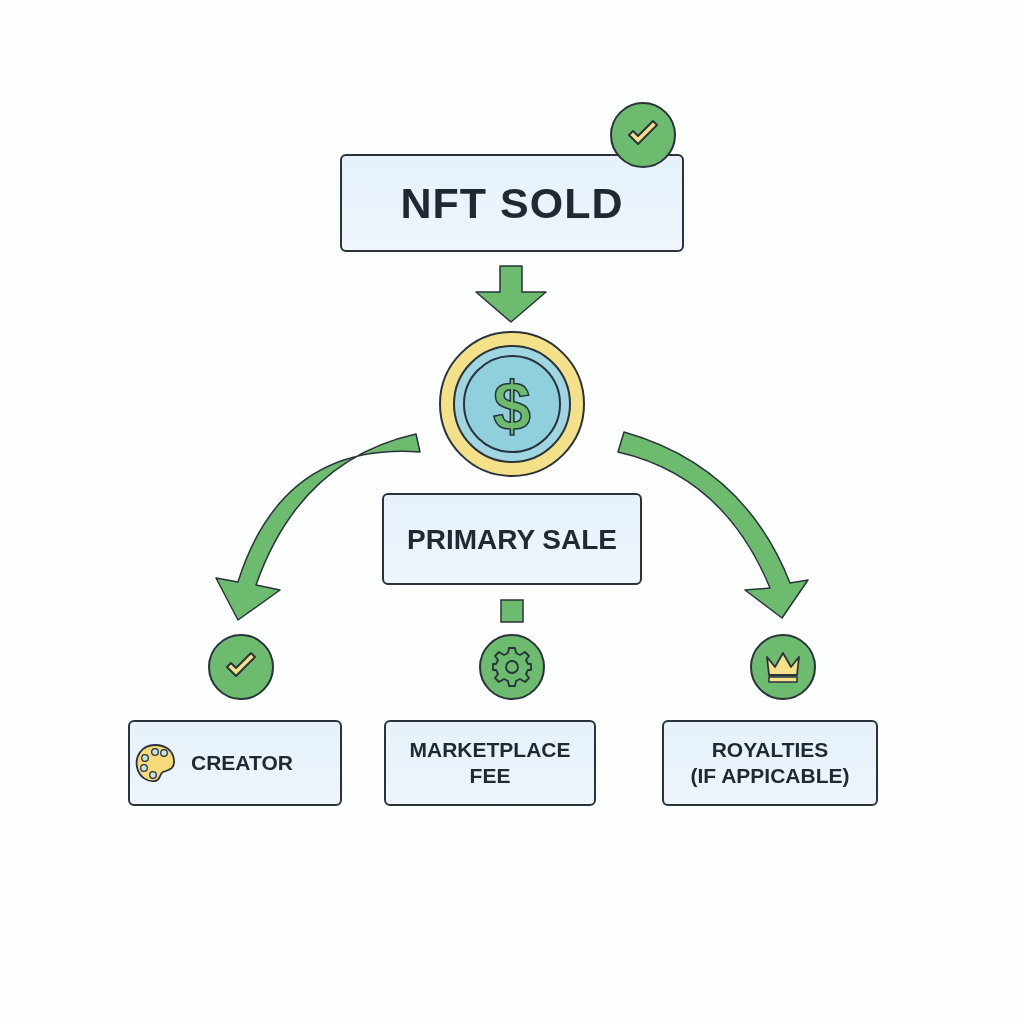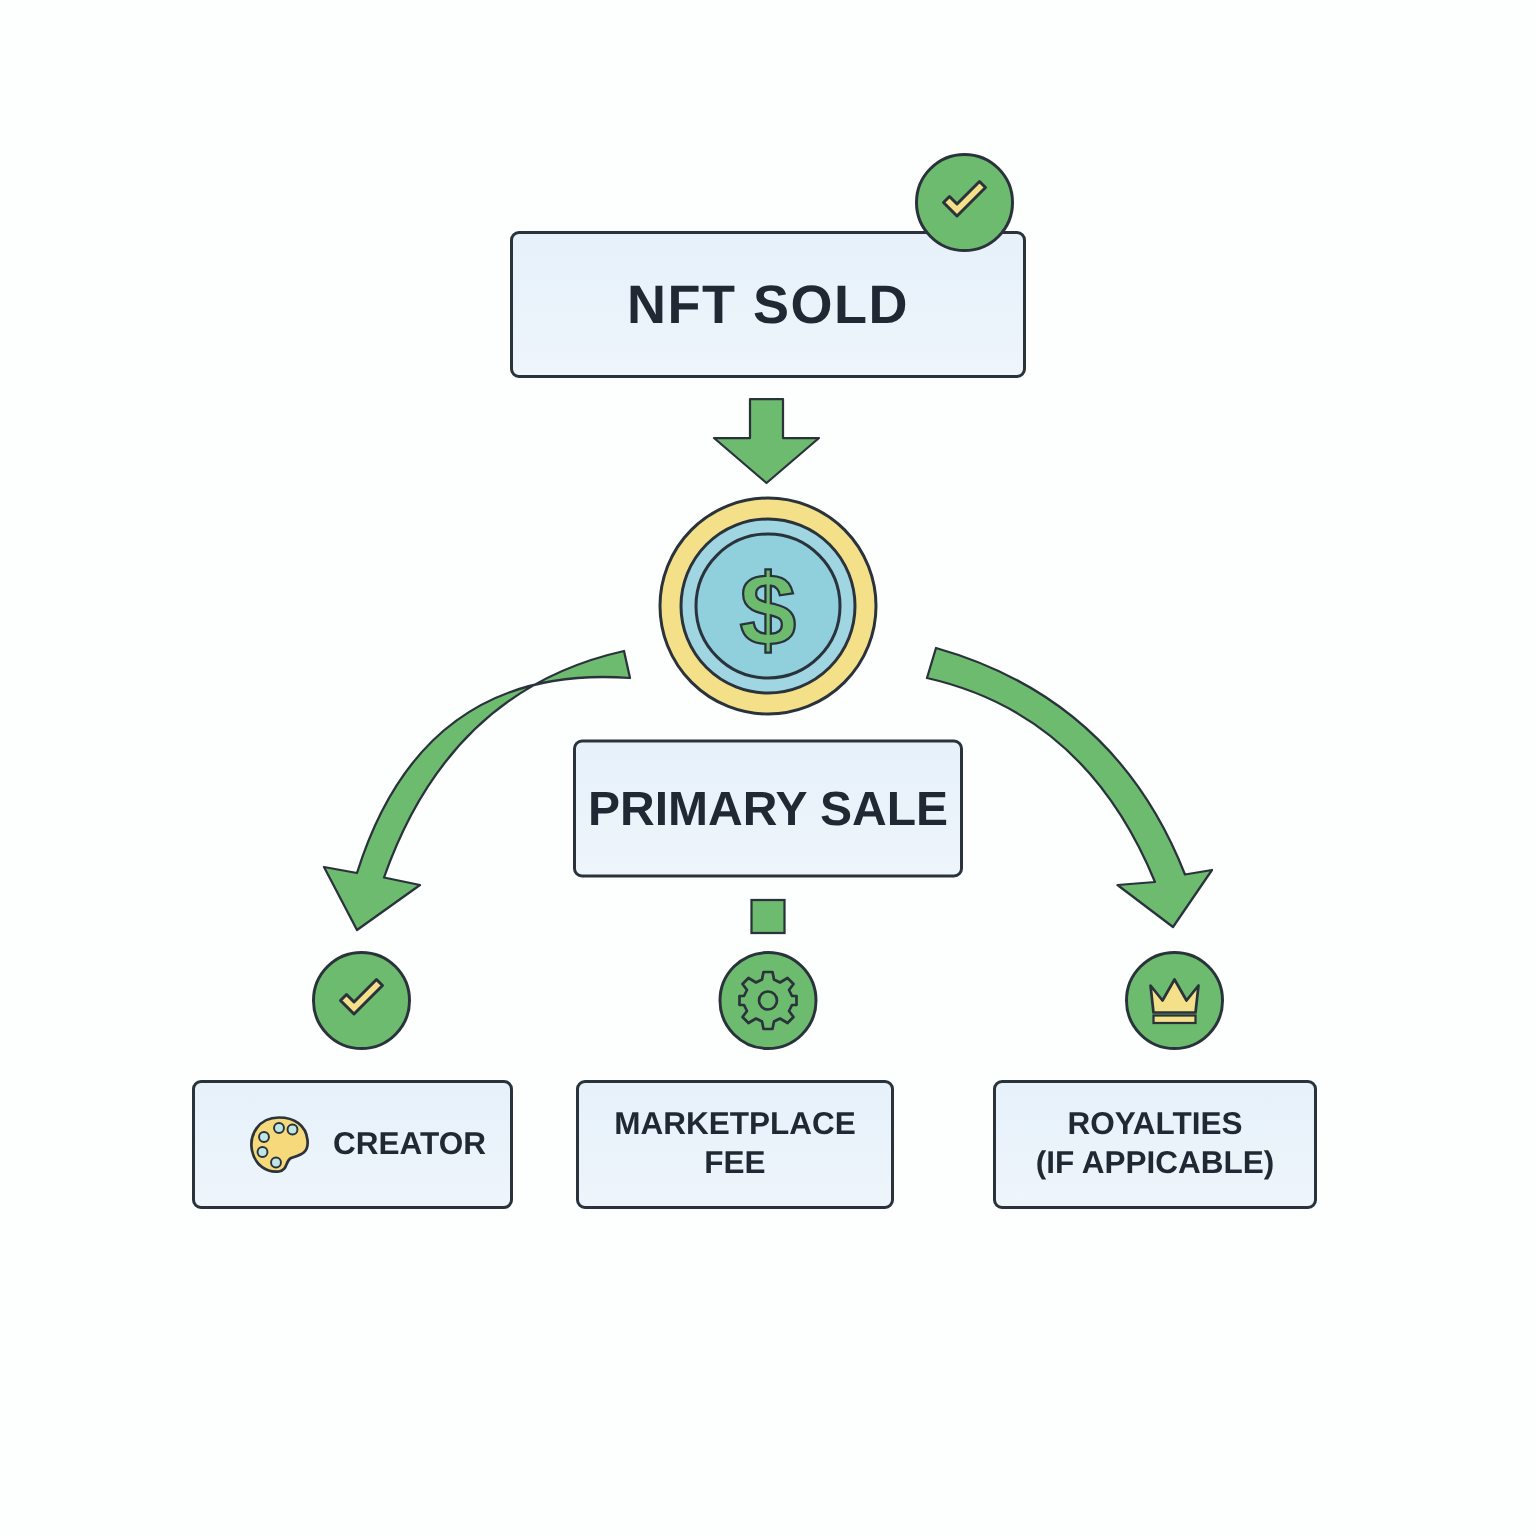--- a/index.html
+++ b/index.html
@@ -7,24 +7,24 @@
       width: 1024px; height: 1024px; background: #fdfefe; position: relative; overflow: hidden;
       font-family: "Liberation Sans", sans-serif;
     }
     .box {
       position: absolute; box-sizing: border-box;
       background: linear-gradient(180deg, #e6f1fa 0%, #eef5fb 100%);
       border: 2px solid #2a323c; border-radius: 6px;
       display: flex; align-items: center; justify-content: center; text-align: center;
       color: #1f2833; font-weight: bold; text-transform: uppercase;
     }
-    .title { left: 340px; top: 154px; width: 344px; height: 98px; font-size: 36px; letter-spacing: 1px; }
-    .mid { left: 382px; top: 493px; width: 260px; height: 92px; font-size: 32px; line-height: 29px; }
+    .title { left: 340px; top: 154px; width: 344px; height: 98px; font-size: 43px; letter-spacing: 1px; }
+    .mid { left: 382px; top: 493px; width: 260px; height: 92px; font-size: 28px; line-height: 29px; }
     .leaf { top: 720px; height: 86px; font-size: 21px; line-height: 26px; }
-    .creator { left: 128px; width: 214px; justify-content: center; padding-left: 18px; }
+    .creator { left: 128px; width: 214px; justify-content: flex-start; padding-left: 3px; }
     .market { left: 384px; width: 212px; }
     .royal { left: 662px; width: 216px; }
     .badge {
       position: absolute; box-sizing: border-box; border-radius: 50%;
       background: #6cbb6e; border: 2px solid #2a323c;
       display: flex; align-items: center; justify-content: center;
     }
     svg.overlay { position: absolute; left: 0; top: 0; }
     .palette { width: 44px; height: 44px; margin-right: 14px; }
   </style>

